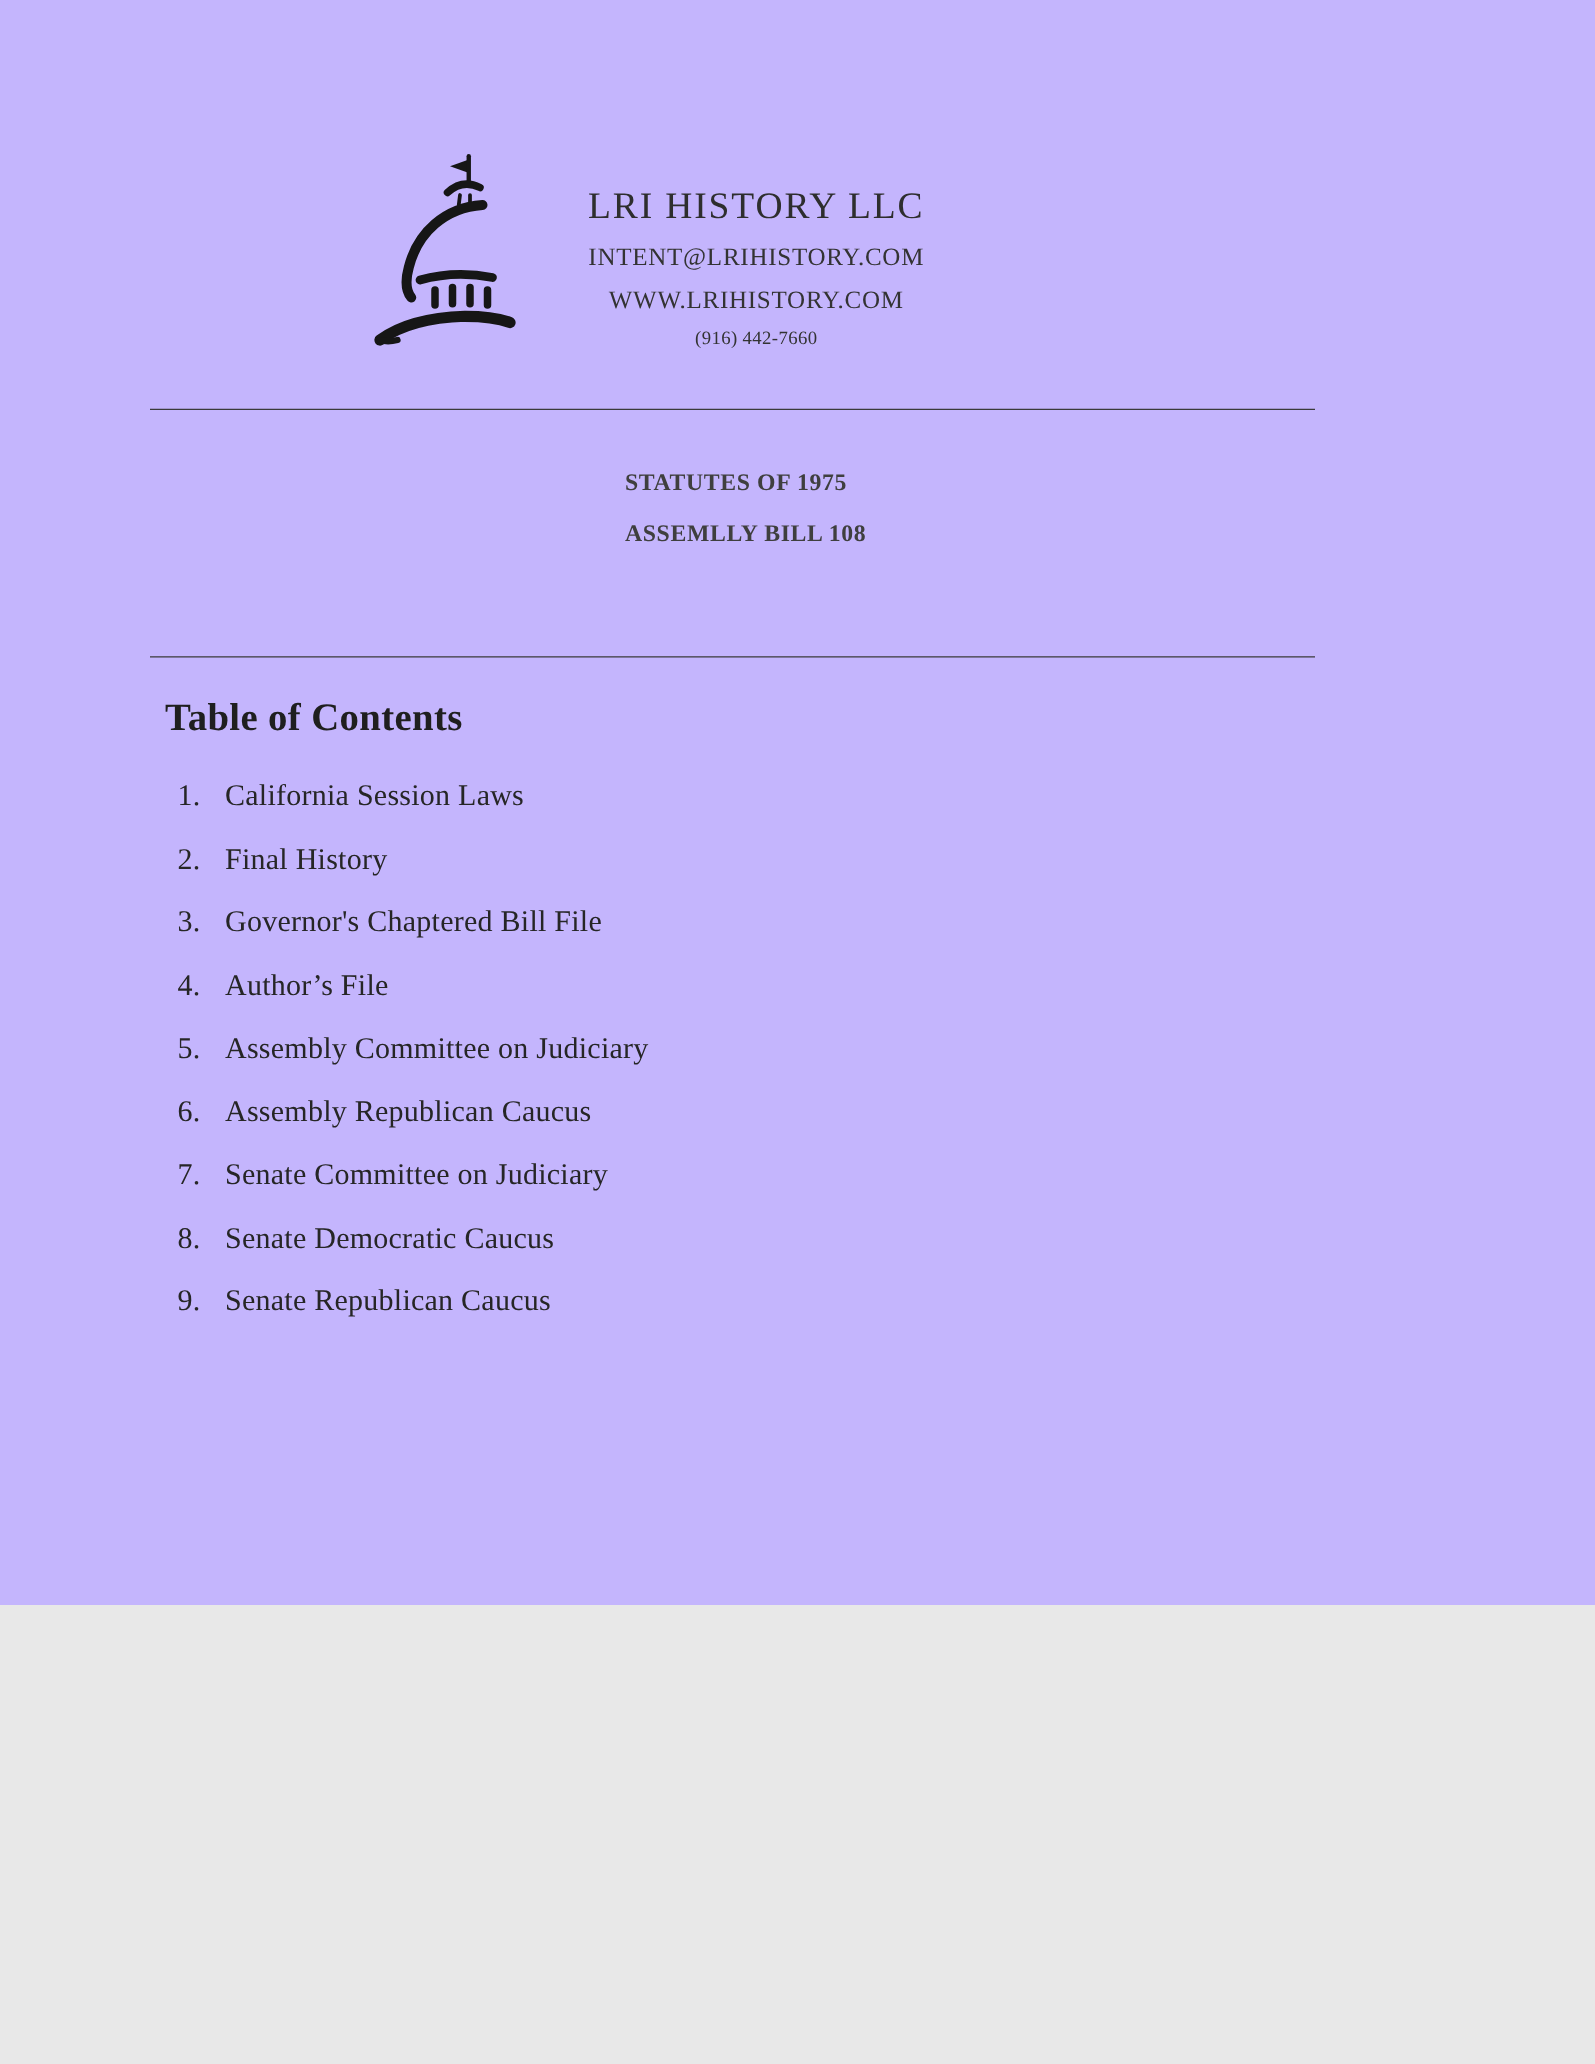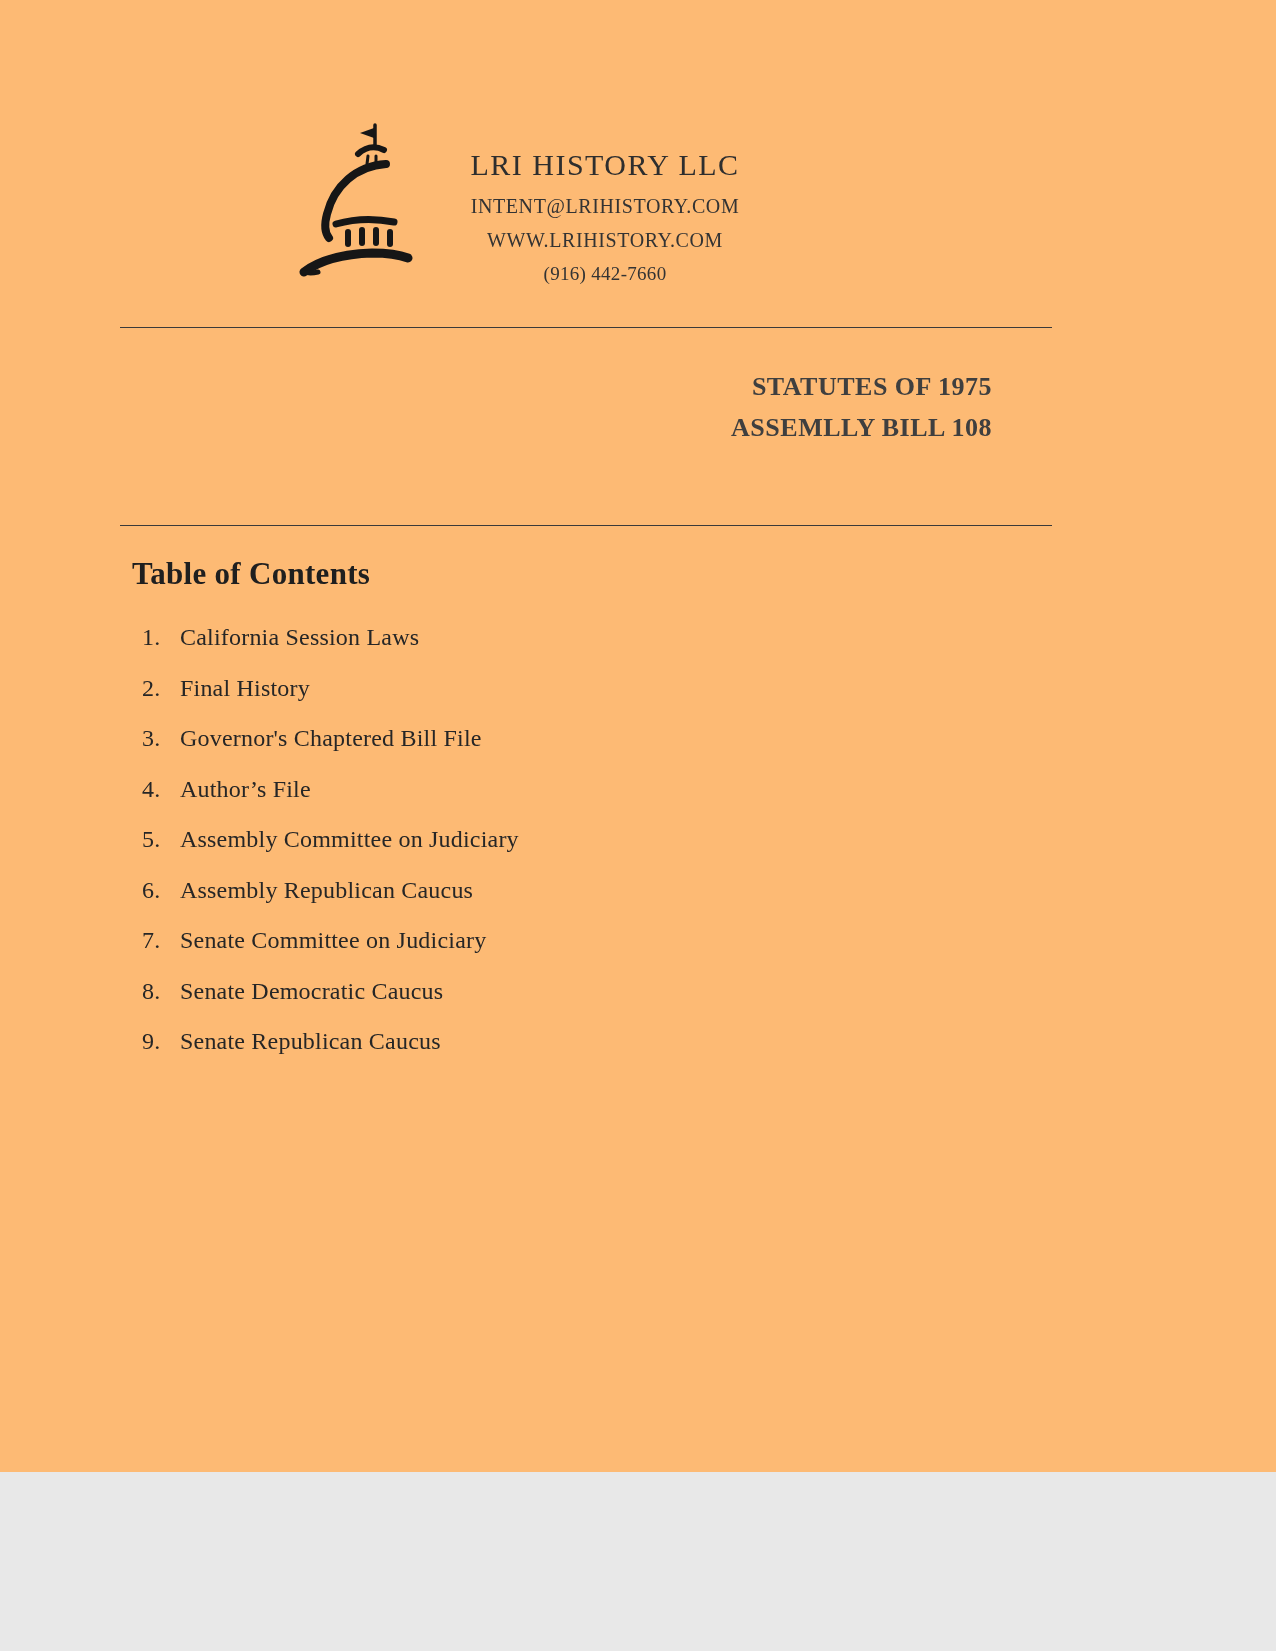--- a/index.html
+++ b/index.html
@@ -3,23 +3,23 @@
 <meta charset="utf-8">
 <style>
   html, body {
     margin: 0;
     padding: 0;
     background: #e8e8e8;
   }
   .page {
     position: relative;
     width: 1276px;
-    height: 1472px;
+    height: 1284px;
     margin: 0 auto;
-    background: #fdba74;
+    background: #c4b5fd;
     font-family: "Liberation Serif", "DejaVu Serif", serif;
     color: #222222;
     overflow: hidden;
   }
 
   
   .logo {
     position: absolute;
     left: 290px;
     top: 120px;
@@ -42,21 +42,21 @@
   .contact-line {
     margin-top: 13px;
     font-size: 20px;
     letter-spacing: 0.6px;
     color: #333333;
     white-space: nowrap;
   }
   .contact-line.site { margin-top: 11px; }
   .phone-line {
     margin-top: 11px;
-    font-size: 19px;
+    font-size: 15px;
     letter-spacing: 0.3px;
     color: #333333;
     white-space: nowrap;
   }
 
   
   .rule {
     position: absolute;
     left: 120px;
     width: 932px;
@@ -64,23 +64,23 @@
   }
   .rule-1 { top: 327px; }
   .rule-2 { top: 525px; }
 
   
   .title-block {
     position: absolute;
     left: 500px;
     top: 366px;
     width: 492px;
-    text-align: right;
+    text-align: left;
     font-weight: bold;
-    font-size: 26px;
+    font-size: 19px;
     color: #3f3f3f;
     letter-spacing: 0.5px;
   }
   .title-line {
     line-height: 41px;
     white-space: pre;
   }
 
   
   .toc-heading {

